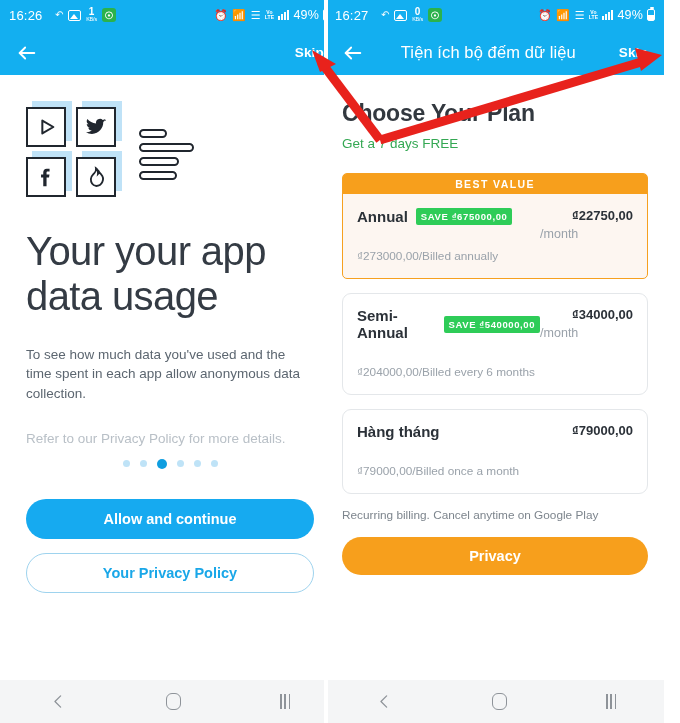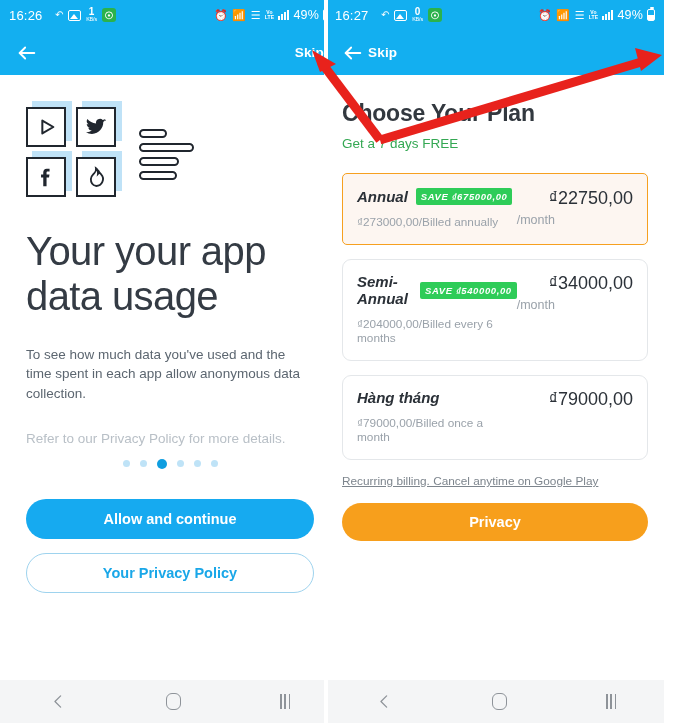--- a/index.html
+++ b/index.html
@@ -143,32 +143,32 @@
   }
   .card.featured{ border:1.6px solid #f6a020; border-radius:5px; background:#fdf6f1; }
   .best-banner{
     background:#f79f1c; color:#fff; font-size:10.5px; font-weight:700;
     letter-spacing:1.4px; text-align:center; padding:4px 0;
     border-radius:3px 3px 0 0;
   }
   .card-inner{ padding:13px 14px 15px 14px; display:flex; }
   .card.featured .card-inner{ padding-top:14px; }
   .card-main{ flex:1; }
-  .name-row{ display:flex; align-items:center; gap:8px;font-style:italic; }
+  .name-row{ display:flex; align-items:center; gap:8px; }
   .plan-name{ font-size:15px; font-weight:700; color:#2b3138; }
   .save-badge{
     background:#2ecc58; color:#fff; font-size:9.5px; font-weight:700;
     letter-spacing:.6px; padding:3px 5px; border-radius:2px; white-space:nowrap;
   }
-  .billed{ margin-top:10px; font-size:11.8px; color:#9aa2aa; }
+  .billed{ margin-top:24px; font-size:11.8px; color:#9aa2aa; }
   .card-price{ text-align:left; min-width:86px; }
-  .price{ font-size:18px; font-weight:400; color:#2b3138; white-space:nowrap;margin-left:32px; }
+  .price{ font-size:13px; font-weight:700; color:#2b3138; white-space:nowrap;margin-left:32px; }
   .per{ margin-top:4px; font-size:12.5px; color:#9aa2aa; }
 
-  .recurring{ font-size:11.8px; color:#7d858d;text-decoration:underline; }
+  .recurring{ font-size:11.8px; color:#7d858d; }
   .btn-continue{
     margin-top:15px; height:38px; border-radius:20px; background:#f79f1c;
     color:#fff; font-size:14.5px; font-weight:700;
     display:flex; align-items:center; justify-content:center;
   }
 
   
   .navbar{
     position:absolute; left:0; bottom:0; width:340px; height:43px;
     background:#f4f5f6; display:flex; align-items:center; justify-content:space-around;
@@ -332,30 +332,32 @@
       </div>
     </div>
 
     <div class="appbar">
       <div class="back-arrow">
         <svg viewBox="0 0 24 24" fill="none" stroke="#ffffff" stroke-width="2" stroke-linecap="round" stroke-linejoin="round">
             <line x1="20" y1="12" x2="4" y2="12"></line>
             <polyline points="10,18 4,12 10,6"></polyline>
           </svg>
       </div>
+      <div class="appbar-title">Tiện ích bộ đếm dữ liệu</div>
       <div class="skip">Skip</div>
     </div>
 
     <div class="right-body">
       <div class="plan-title">Choose Your Plan</div>
       <div class="plan-free">Get a 7 days FREE</div>
 
       <div class="cards">
 
         <div class="card featured">
+          <div class="best-banner">BEST VALUE</div>
           <div class="card-inner">
             <div class="card-main">
               <div class="name-row">
                 <span class="plan-name">Annual</span>
                 <span class="save-badge">SAVE ₫675000,00</span>
               </div>
               <div class="billed">₫273000,00/Billed annually</div>
             </div>
             <div class="card-price">
               <div class="price">₫22750,00</div>

